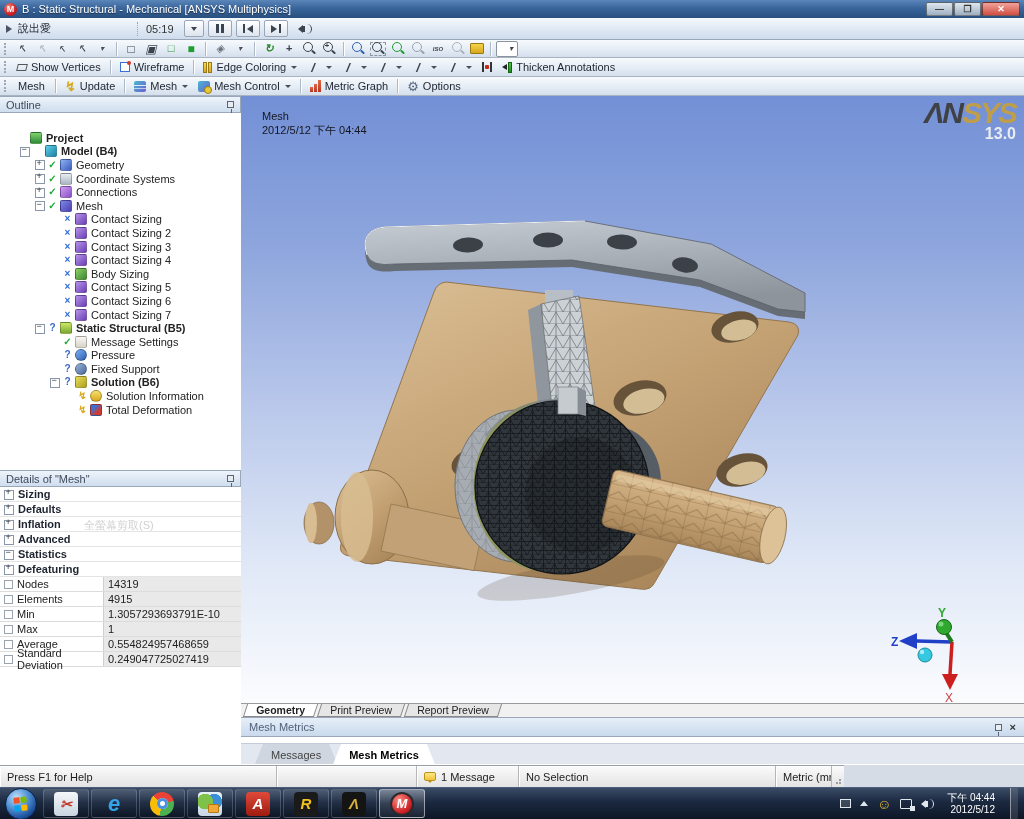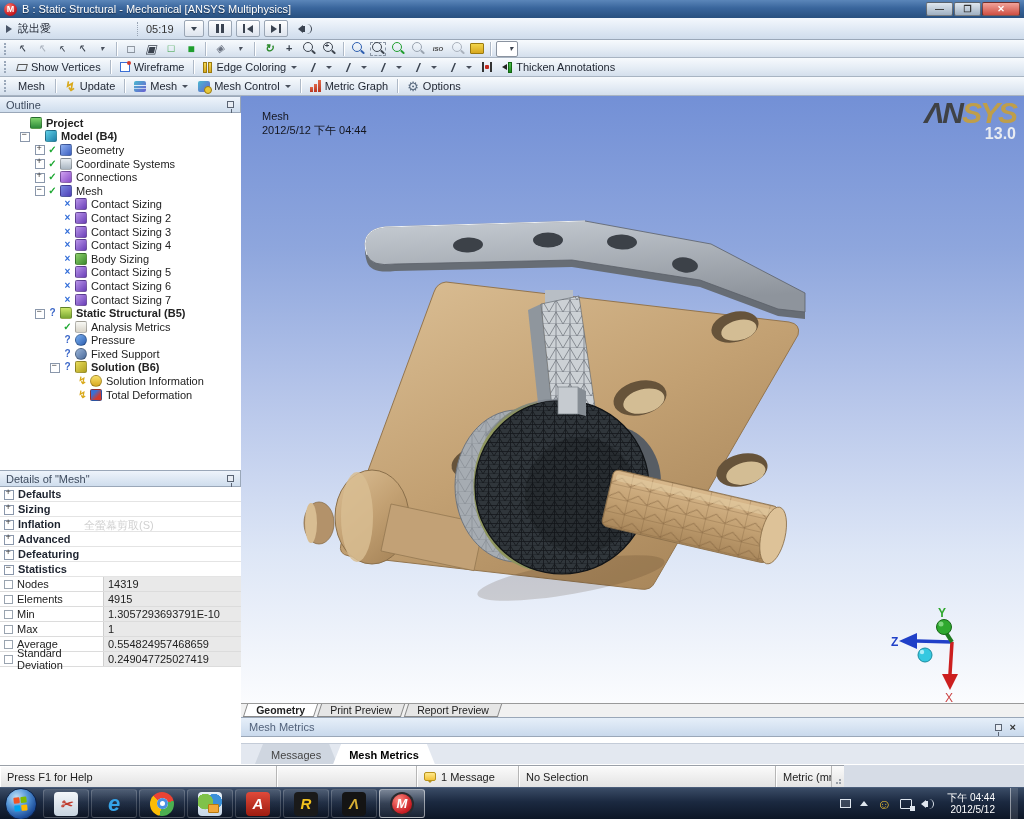--- a/index.html
+++ b/index.html
@@ -101,21 +101,21 @@
   
   .main{position:absolute;left:0;top:96px;width:1024px;height:669px;background:#eef1f6;}
   .leftcol{position:absolute;left:0;top:0;width:241px;height:669px;border-right:1px solid #8a97a8;background:#fff;}
   .panelhdr{height:17px;background:linear-gradient(#eef4fb,#cfdded);border:1px solid #9aa7b8;border-left:none;
     display:flex;align-items:center;padding:0 6px;color:#3e4b5e;}
   .panelhdr .ph-title{flex:1;}
   .pin{position:relative;width:7px;height:7px;border:1px solid #5a6473;background:#e8edf4;}
   .pin::after{content:"";position:absolute;left:2.5px;top:7px;width:1px;height:4px;background:#5a6473;}
 
   .outlinebox{position:absolute;left:0;top:0;width:241px;height:374px;background:#fff;overflow:hidden;}
-  .treehost{position:absolute;left:0;top:18px;width:279px;height:356px;padding-top:2px;overflow:hidden;}
+  .treehost{position:absolute;left:0;top:18px;width:279px;height:356px;padding-top:17px;overflow:hidden;}
   .tree-row{height:13.6px;display:flex;align-items:center;padding-left:calc(var(--depth,0)*15px + 4px);white-space:nowrap;}
   .tree-row .expander{width:11px;height:9px;margin-right:2px;position:relative;visibility:hidden;flex:0 0 11px;}
   .tree-row.expander-plus .expander,.tree-row.expander-minus .expander{visibility:visible;}
   .tree-row .expander::before{content:"";position:absolute;left:1px;top:0;width:8px;height:8px;border:1px solid #8a97ab;background:#fff;}
   .tree-row.expander-plus .expander::after{content:"+";position:absolute;left:2.6px;top:-2.6px;font-size:9px;color:#333;}
   .tree-row.expander-minus .expander::after{content:"−";position:absolute;left:2.6px;top:-2.6px;font-size:9px;color:#333;}
   .tree-row .st{width:11px;flex:0 0 11px;text-align:center;font-size:10px;line-height:10px;}
   .tree-row.status-check .st::before{content:"✓";color:#1da832;font-weight:bold;}
   .tree-row.status-x .st::before{content:"×";color:#2f6bd8;font-weight:bold;}
   .tree-row.status-question .st::before{content:"?";color:#3a66c8;font-weight:bold;}
@@ -547,21 +547,21 @@
           <div class="tree-row status-question icon-static-structural expander-minus bold" style="--depth: 2;">
     <span class="expander"></span>
     <span class="st"></span>
     <span class="nicon"></span>
     <span class="tlabel">Static Structural (B5)</span>
   </div>
           <div class="tree-row status-check icon-analysis-settings" style="--depth: 3;">
     <span class="expander"></span>
     <span class="st"></span>
     <span class="nicon"></span>
-    <span class="tlabel">Analysis Metrics</span>
+    <span class="tlabel">Message Settings</span>
   </div>
           <div class="tree-row status-question icon-pressure" style="--depth: 3;">
     <span class="expander"></span>
     <span class="st"></span>
     <span class="nicon"></span>
     <span class="tlabel">Pressure</span>
   </div>
           <div class="tree-row status-question icon-fixed-support" style="--depth: 3;">
     <span class="expander"></span>
     <span class="st"></span>
@@ -590,41 +590,41 @@
     </div>
 
     <div class="detailsbox">
       <div class="panelhdr">
         <span class="ph-title">Details of "Mesh"</span>
         <span class="pin"></span>
       </div>
       <div>
           <div class="group-row expander-plus">
     <span class="expander"></span>
+    <span class="glabel">Sizing</span>
+  </div>
+          <div class="group-row expander-plus">
+    <span class="expander"></span>
     <span class="glabel">Defaults</span>
   </div>
           <div class="group-row expander-plus">
     <span class="expander"></span>
-    <span class="glabel">Sizing</span>
+    <span class="glabel">Inflation</span>
   </div>
           <div class="group-row expander-plus">
     <span class="expander"></span>
-    <span class="glabel">Inflation</span>
+    <span class="glabel">Advanced</span>
+  </div>
+          <div class="group-row expander-minus">
+    <span class="expander"></span>
+    <span class="glabel">Statistics</span>
   </div>
           <div class="group-row expander-plus">
     <span class="expander"></span>
-    <span class="glabel">Advanced</span>
-  </div>
-          <div class="group-row expander-plus">
-    <span class="expander"></span>
     <span class="glabel">Defeaturing</span>
-  </div>
-          <div class="group-row expander-minus">
-    <span class="expander"></span>
-    <span class="glabel">Statistics</span>
   </div>
         </div>
       <div>
           <div class="stat-row">
     <span class="cell name">
       <span class="cb"></span>
       <span>Nodes</span>
     </span>
     <span class="cell value">14319</span>
   </div>

